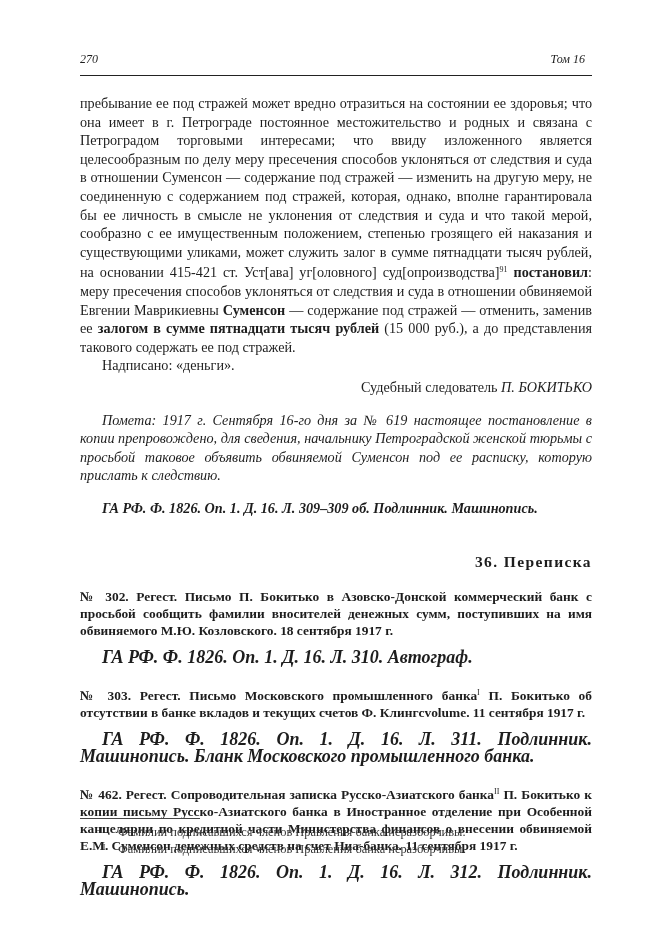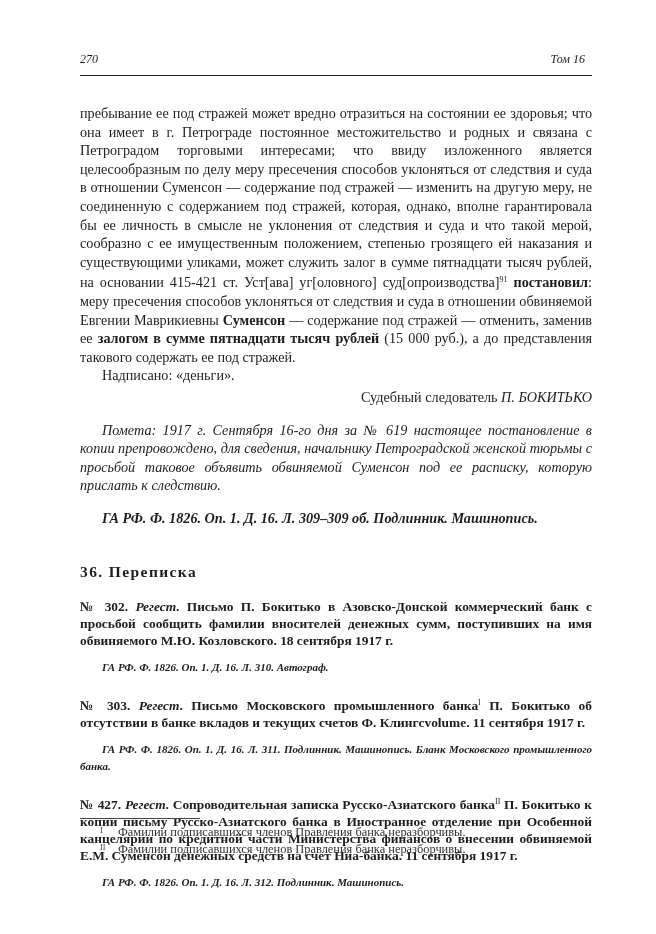--- a/index.html
+++ b/index.html
@@ -4,31 +4,31 @@
 <style>
   html, body { margin: 0; padding: 0; background: #ffffff; }
   body { width: 656px; height: 934px; position: relative; overflow: hidden;
          font-family: "Liberation Serif", "DejaVu Serif", serif; color: #1d1d1d; }
   .page { position: absolute; left: 80px; top: 0; width: 512px; }
   .running-head { position: absolute; top: 52px; left: 0; width: 512px; height: 20px;
                   font-style: italic; font-size: 12px; }
   .running-head .pno { position: absolute; left: 0; top: 0; }
   .running-head .vol { position: absolute; right: 7px; top: 0; }
   .head-rule { position: absolute; top: 75px; left: 0; width: 512px; height: 0; border-top: 1.5px solid #222; }
-  .body { position: absolute; top: 104px; left: 0; width: 512px; font-size: 14.2px; line-height: 18.6px; text-align: justify; }
+  .body { position: absolute; top: 94px; left: 0; width: 512px; font-size: 14.2px; line-height: 18.6px; text-align: justify; }
   .body p { margin: 0; }
   .indent { text-indent: 22px; }
   .sig { text-align: right; margin-top: 3px !important; }
   .note { font-style: italic; text-indent: 22px; margin-top: 14px !important; }
   .src { font-weight: bold; font-style: italic; text-indent: 22px; margin-top: 14px !important; }
-  .section-title { text-align: left; font-weight: bold; font-size: 15.5px; letter-spacing: 1.4px; margin-top: 36px !important; margin-bottom: 16px !important; }
+  .section-title { text-align: right; font-weight: bold; font-size: 15.5px; letter-spacing: 1.4px; margin-top: 36px !important; margin-bottom: 16px !important; }
   .regest { font-weight: bold; font-size: 13.4px; line-height: 17px; margin-top: 10px !important; }
   .regest:first-of-type { margin-top: 0; }
-  .regest .it { font-style: italic; }
-  .src-small { font-weight: bold; font-style: italic; font-size: 11px; line-height: 17px; text-indent: 22px; margin-top: 10px !important; margin-bottom: 18px !important; }
+  .regest .it { }
+  .src-small { font-weight: bold; font-style: italic; font-size: 18px; line-height: 17px; text-indent: 22px; margin-top: 10px !important; margin-bottom: 18px !important; }
   sup { font-size: 8px; font-weight: normal; vertical-align: 5px; }
   .fn-rule { position: absolute; top: 818px; left: 0; width: 120px; border-top: 1px solid #444; }
   .footnotes { position: absolute; top: 824px; left: 0; width: 512px; font-size: 12.4px; line-height: 17px; color: #333; }
   .fn { position: relative; padding-left: 38px; }
   .fn .mark { position: absolute; left: 20px; top: -2px; font-size: 8px; }
   b { font-weight: bold; }
   i { font-style: italic; }
 </style>
 </head>
 <body>
@@ -53,21 +53,21 @@
     <p class="src">ГА РФ. Ф. 1826. Оп. 1. Д. 16. Л. 309–309 об. Подлинник. Машинопись.</p>
 
     <p class="section-title">36. Переписка</p>
 
     <p class="regest"><span>№ 302. </span><span class="it">Регест</span><span>. Письмо П. Бокитько в Азовско-Донской коммерческий банк с просьбой сообщить фамилии вносителей денежных сумм, поступивших на имя обвиняемого М.Ю. Козловского. 18 сентября 1917 г.</span></p>
     <p class="src-small">ГА РФ. Ф. 1826. Оп. 1. Д. 16. Л. 310. Автограф.</p>
 
     <p class="regest"><span>№ 303. </span><span class="it">Регест</span><span>. Письмо Московского промышленного банка</span><sup>I</sup><span> П. Бокитько об отсутствии в банке вкладов и текущих счетов Ф. Клингсvolume. 11 сентября 1917 г.</span></p>
     <p class="src-small">ГА РФ. Ф. 1826. Оп. 1. Д. 16. Л. 311. Подлинник. Машинопись. Бланк Московского промышленного банка.</p>
 
-    <p class="regest"><span>№ 427. </span><span class="it">Регест</span><span>. Сопроводительная записка Русско-Азиатского банка</span><sup>II</sup><span> П. Бокитько к копии письму Русско-Азиатского банка в Иностранное отделение при Особенной канцелярии по кредитной части Министерства финансов о внесении обвиняемой Е.М. Суменсон денежных средств на счет Ниа-банка. 11 сентября 1917 г.</span></p>
+    <p class="regest"><span>№ 462. </span><span class="it">Регест</span><span>. Сопроводительная записка Русско-Азиатского банка</span><sup>II</sup><span> П. Бокитько к копии письму Русско-Азиатского банка в Иностранное отделение при Особенной канцелярии по кредитной части Министерства финансов о внесении обвиняемой Е.М. Суменсон денежных средств на счет Ниа-банка. 11 сентября 1917 г.</span></p>
     <p class="src-small">ГА РФ. Ф. 1826. Оп. 1. Д. 16. Л. 312. Подлинник. Машинопись.</p>
   </div>
 
   <div class="fn-rule"></div>
   <div class="footnotes">
     <div class="fn">
       <span class="mark">I</span>
       <span>Фамилии подписавшихся членов Правления банка неразборчивы.</span>
     </div>
     <div class="fn">

